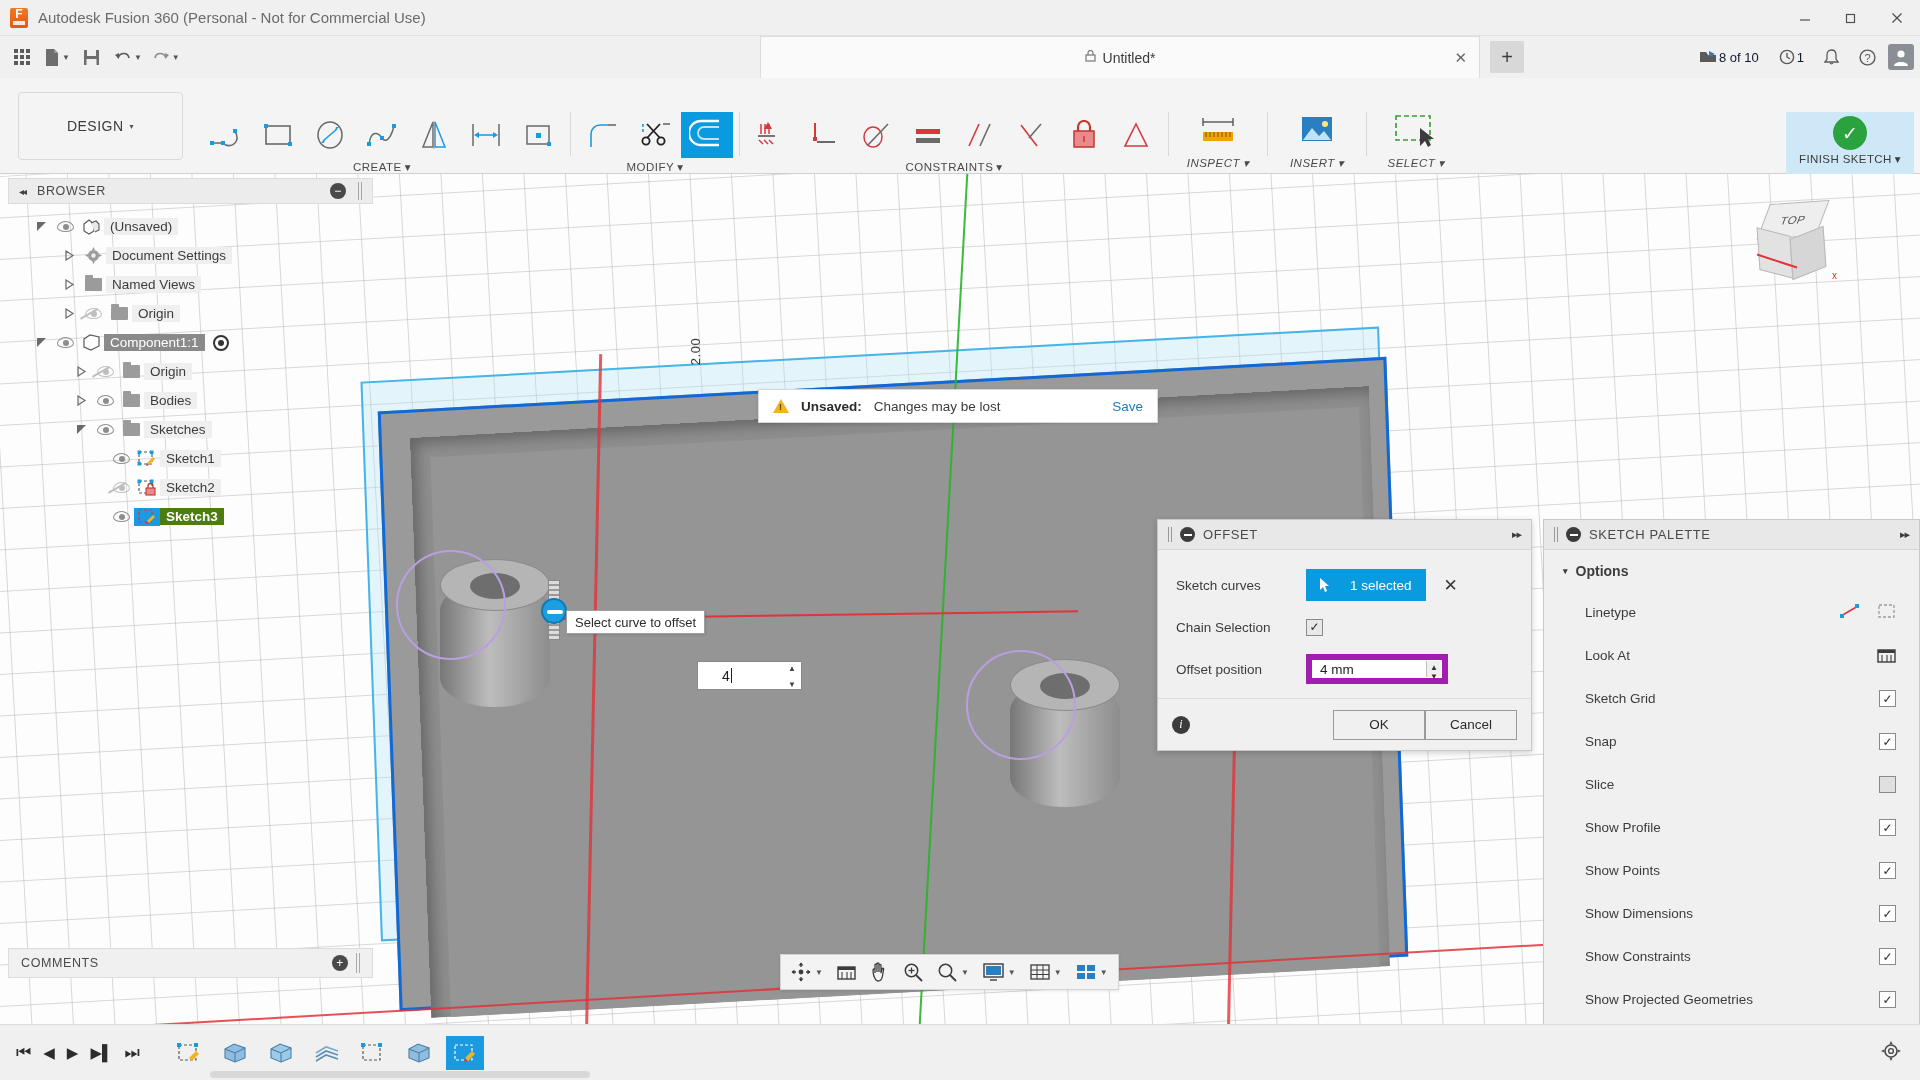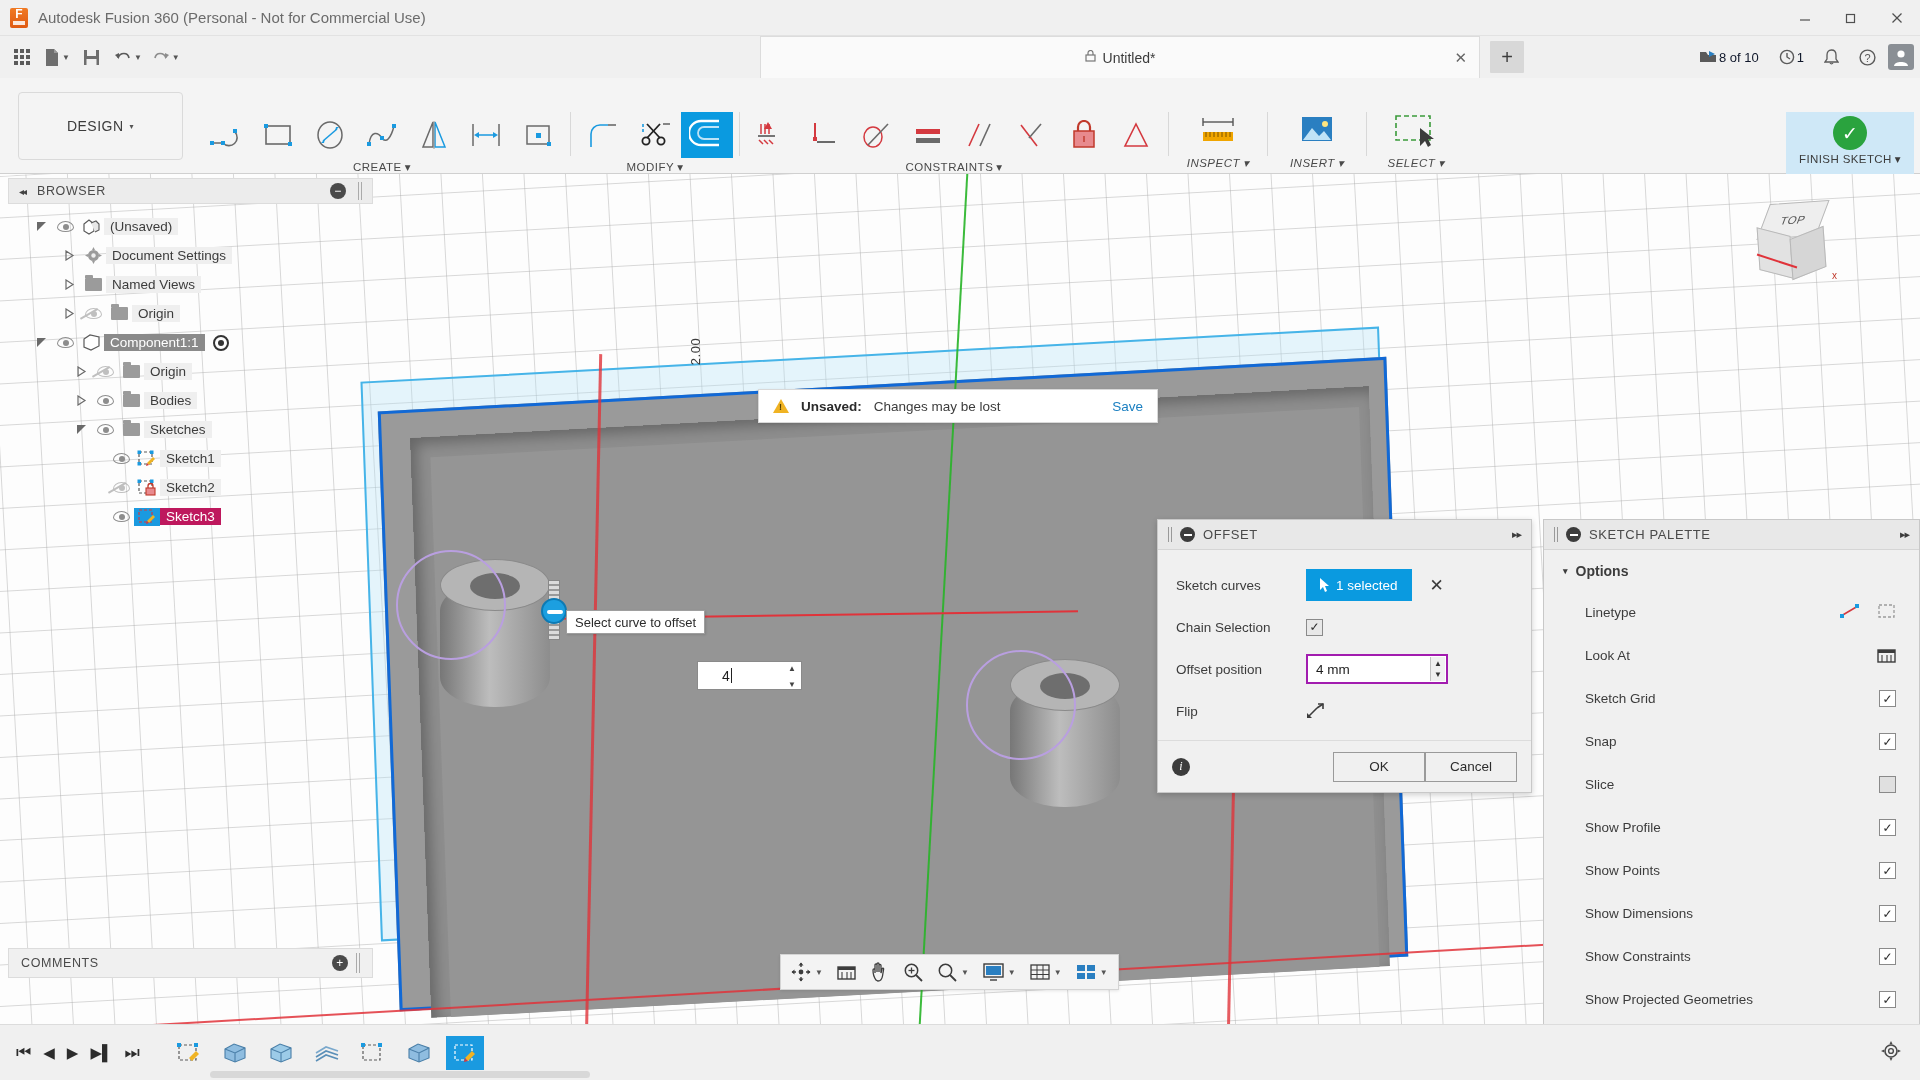--- a/index.html
+++ b/index.html
@@ -302,21 +302,21 @@
   .node {
     display:flex; align-items:center; height:29px; font-size:13.5px; color:#3c3c3c;
   }
   .node .expander {
     width:22px; display:flex; align-items:center; justify-content:center; color:#555; font-size:11px;
   }
   .node .eye { width:26px; display:flex; align-items:center; justify-content:center; }
   .node .ico { width:26px; display:flex; align-items:center; justify-content:center; }
   .node .txt { padding:1px 6px; background:#efefef; }
   .node.selected .txt { background:#8a8a8a; color:#fff; }
-  .node.sketch-sel .txt { background:#be185d; color:#fff; font-weight:normal; }
+  .node.sketch-sel .txt { background:#4d7c0f; color:#fff; font-weight:bold; }
   .node .radio {
     width:16px; height:16px; border-radius:50%; border:2px solid #333; margin-left:8px;
     display:flex; align-items:center; justify-content:center;
   }
   .node .radio i { width:6px; height:6px; border-radius:50%; background:#333; }
   .folder {
     width:17px; height:13px; background:#9b9b9b; border-radius:1px; position:relative;
   }
   .folder::before{
     content:""; position:absolute; left:0; top:-3px; width:8px; height:3px; background:#9b9b9b;
@@ -362,30 +362,30 @@
     display:flex; align-items:center; justify-content:center;
   }
   .dot-btn i { width:8px; height:2px; background:#fff; display:block; }
   .dlg-head .t { font-size:13px; letter-spacing:.6px; color:#4a4a4a; }
   .dlg-head .more { margin-left:auto; color:#3c3c3c; font-size:11px; letter-spacing:-1px; }
   .dlg-body { padding:14px 18px 8px 18px; }
   .row { display:flex; align-items:center; height:42px; }
   .row .lab { width:130px; font-size:13.5px; color:#3c3c3c; }
   .sel-chip {
     background:#0a9ae0; color:#fff; height:30px; padding:16px 14px;
-    display:flex; align-items:center; gap:5px; font-size:13.5px;
+    display:flex; align-items:center; gap:19px; font-size:13.5px;
   }
   .cursor-ico { width:11px; height:14px; }
   .clear-x { margin-left:18px; color:#3c3c3c; font-size:17px; }
   .cbox {
     width:17px; height:17px; border:1.5px solid #8a8a8a; background:#e8e8e8;
     display:flex; align-items:center; justify-content:center; font-size:12px; color:#2c2c2c;
   }
   .numfield {
-    width:142px; height:30px; background:#fff; border:2px solid #a21caf;
+    width:142px; height:30px; background:#fff; border:6px solid #a21caf;
     display:flex; align-items:center; position:relative;
   }
   .numfield .v { padding-left:8px; font-size:13.5px; color:#1d1d1d; }
   .numfield .sp {
     position:absolute; right:1px; top:1px; bottom:1px; width:15px;
     background:#f0f0f0; border-left:1px solid #c0c0c0;
     display:flex; flex-direction:column; justify-content:space-between; align-items:center;
     font-size:8px; color:#333; padding:2px 0;
   }
   .flip-ico { display:flex; align-items:center; }
@@ -1084,31 +1084,20 @@
           <span class="lab">Offset position</span>
           <span class="numfield">
             <span class="v">4 mm</span>
             <span class="sp">
               <span>▲</span>
               <span>▼</span>
             </span>
           </span>
         </div>
 
-        <div class="row">
-          <span class="lab">Flip</span>
-          <span class="flip-ico">
-            <svg width="20" height="18">
-                <path d="M3,14 L11,6" stroke="#3c3c3c" stroke-width="1.6"></path>
-                <path d="M12,2 L17,2 L17,7" stroke="#3c3c3c" stroke-width="1.6" fill="none"></path>
-                <path d="M11,6 L17,2" stroke="#3c3c3c" stroke-width="1.6"></path>
-                <path d="M1,16 L1,11 L6,16 Z" fill="#3c3c3c"></path>
-              </svg>
-          </span>
-        </div>
       </div>
       <div class="dlg-foot">
         <span class="info-ico">i</span>
         <span class="btns">
           <span class="btn">OK</span>
           <span class="btn">Cancel</span>
         </span>
       </div>
     </div>
 

